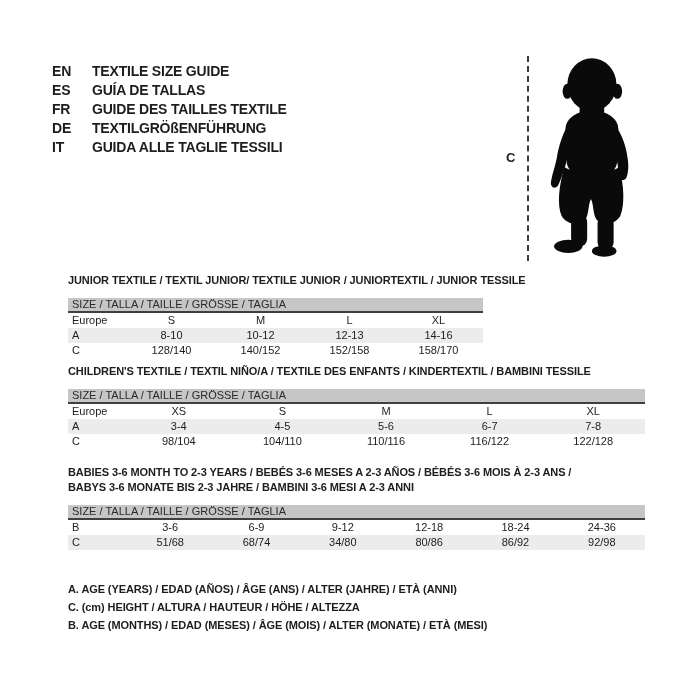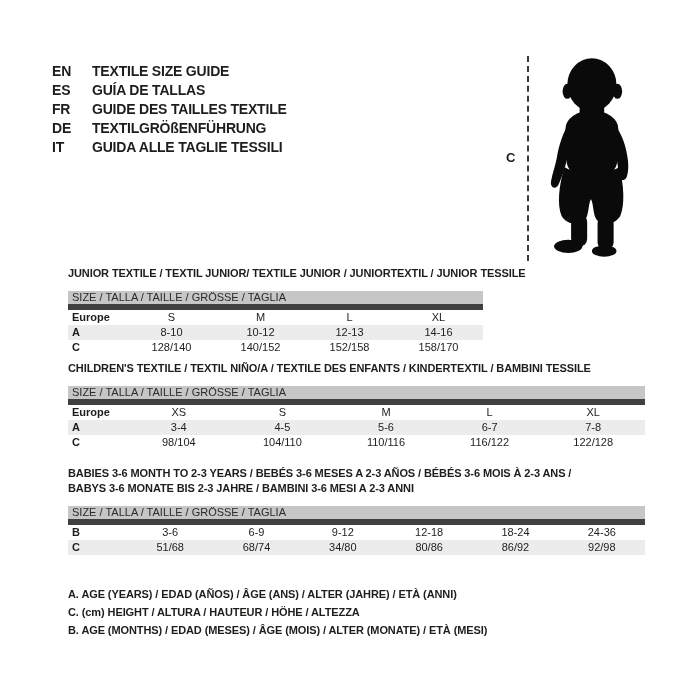--- a/index.html
+++ b/index.html
@@ -15,34 +15,34 @@
   .lang-row { display:flex; font-weight:bold; font-size:14px; line-height:19px; letter-spacing:-0.2px; }
   .lang-code { width:40px; flex:0 0 40px; }
 
   
   .figure { position:absolute; left:500px; top:50px; width:170px; height:225px; }
   .measure-label { position:absolute; left:6px; top:100px; font-size:13px; font-weight:bold; }
   .dash-line { position:absolute; left:27px; top:6px; height:205px; width:0; border-left:2px dashed #3a3a3a; }
   .baby-svg { position:absolute; left:38px; top:2px; }
 
   
-  .content { position:absolute; left:68px; top:266px; width:580px; }
+  .content { position:absolute; left:68px; top:273px; width:580px; }
   .section-title { font-weight:bold; font-size:11px; line-height:15px; letter-spacing:-0.1px; margin:0 0 10px 0; }
   .gap2 { margin-top:6px; }
   .gap3 { margin-top:16px; }
   .stable { border-collapse:collapse; }
   .t1 { width:415px; }
   .t2, .t3 { width:577px; }
   .size-bar {
-    background:#c6c6c6; border-bottom:6px solid #404040;
+    background:#c6c6c6; border-bottom:2px solid #404040;
     font-size:11px; height:13px; line-height:13px; padding-left:4px; color:#2a2a2a;
   }
   .trow { display:flex; height:15px; line-height:15px; font-size:11px; }
   .trow.alt { background:#ececec; }
-  .tlabel { width:55px; flex:0 0 55px; padding-left:4px;font-weight:bold; }
+  .tlabel { width:55px; flex:0 0 55px; padding-left:4px; }
   .tcell { flex:1; text-align:center; }
 
   
   .notes { margin-top:30px; font-weight:bold; font-size:11px; line-height:18px; letter-spacing:-0.1px; }
   .note-line span { display:inline; }
 </style>
 </head>
 <body>
 
 <div class="page">

